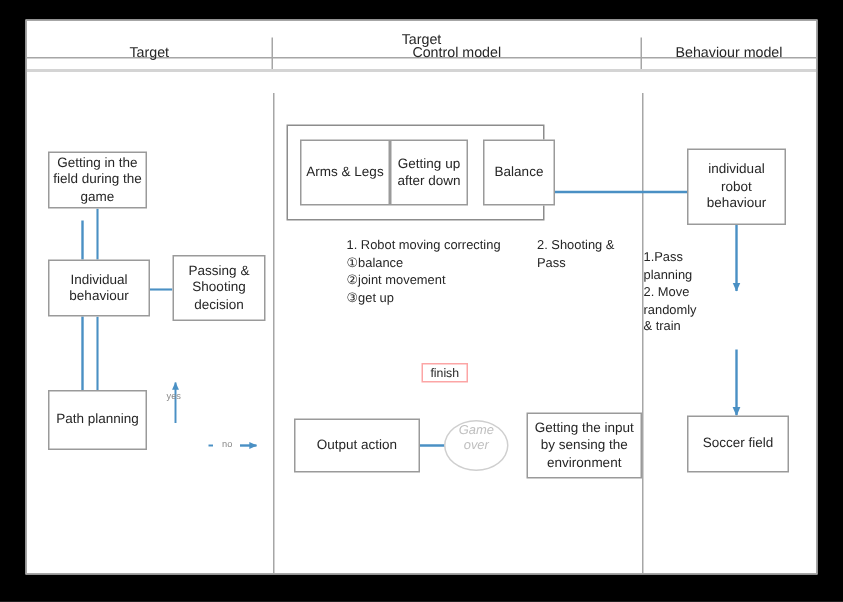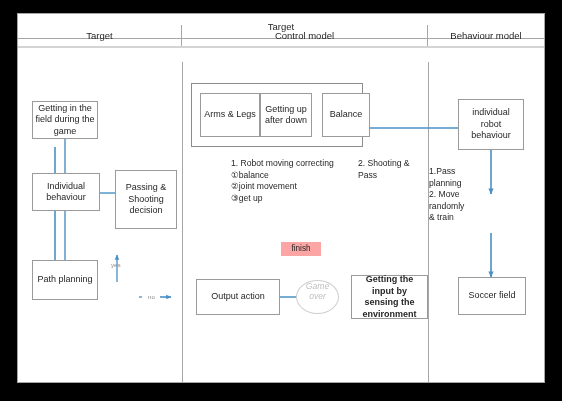--- a/index.html
+++ b/index.html
@@ -43,21 +43,21 @@
   .ftext{position:absolute;color:#262626;font-size:8.6px;line-height:11.5px;
          white-space:pre-line;}
 
   
   .ellipse{position:absolute;box-sizing:border-box;border:1px solid #cfcfcf;
            border-radius:50%;background:#fff;display:flex;align-items:flex-start;
            justify-content:center;text-align:center;color:#bfbfbf;
            font-size:8.6px;line-height:10px;font-style:italic;}
 
   
-  .tag{position:absolute;box-sizing:border-box;border:7px solid #fca5a5;
+  .tag{position:absolute;box-sizing:border-box;border:1px solid #fca5a5;
        background:#fff;color:#262626;font-size:8.2px;line-height:10px;
        padding:0 13px;display:flex;align-items:center;justify-content:center;}
 
   
   .elabel{position:absolute;font-size:6.2px;color:#8a8a8a;}
 
   
   svg.links{position:absolute;left:0;top:0;width:528px;height:370px;
             overflow:visible;pointer-events:none;}
 </style>
@@ -121,21 +121,21 @@
     </svg>
 
     <div class="box" style="left:14px;top:87px;width:66px;height:38px;">
       <span>Getting in the field during the game</span>
     </div>
 
     <div class="box" style="left:14px;top:159px;width:68px;height:38px;">
       <span>Individual behaviour</span>
     </div>
 
-    <div class="box" style="left:97px;top:156px;width:62px;height:59px;">
+    <div class="box" style="left:97px;top:156px;width:62px;height:44px;">
       <span>Passing &amp; Shooting decision</span>
     </div>
 
     <div class="box" style="left:14px;top:246px;width:66px;height:40px;">
       <span>Path planning</span>
     </div>
 
     <div class="container-box" style="left:173px;top:69px;width:172px;height:64px;"></div>
 
     <div class="box" style="left:182px;top:79px;width:60px;height:44px;">
@@ -167,21 +167,21 @@
     <div class="elabel" style="left:130px;top:279px;">no</div>
 
     <div class="box" style="left:178px;top:265px;width:84px;height:36px;">
       <span>Output action</span>
     </div>
 
     <div class="ellipse" style="left:278px;top:266px;width:43px;height:34px;">
       <span>Game over</span>
     </div>
 
-    <div class="box" style="left:333px;top:261px;width:77px;height:44px;font-weight:bold;">
+    <div class="box" style="left:333px;top:261px;width:77px;height:44px;">
       <span>Getting the input by sensing the environment</span>
     </div>
 
     <div class="box" style="left:440px;top:85px;width:66px;height:51px;">
       <span>individual robot behaviour</span>
     </div>
 
     <div class="ftext" style="left:411px;top:152px;width:44px;">1.Pass
 planning
 2. Move

